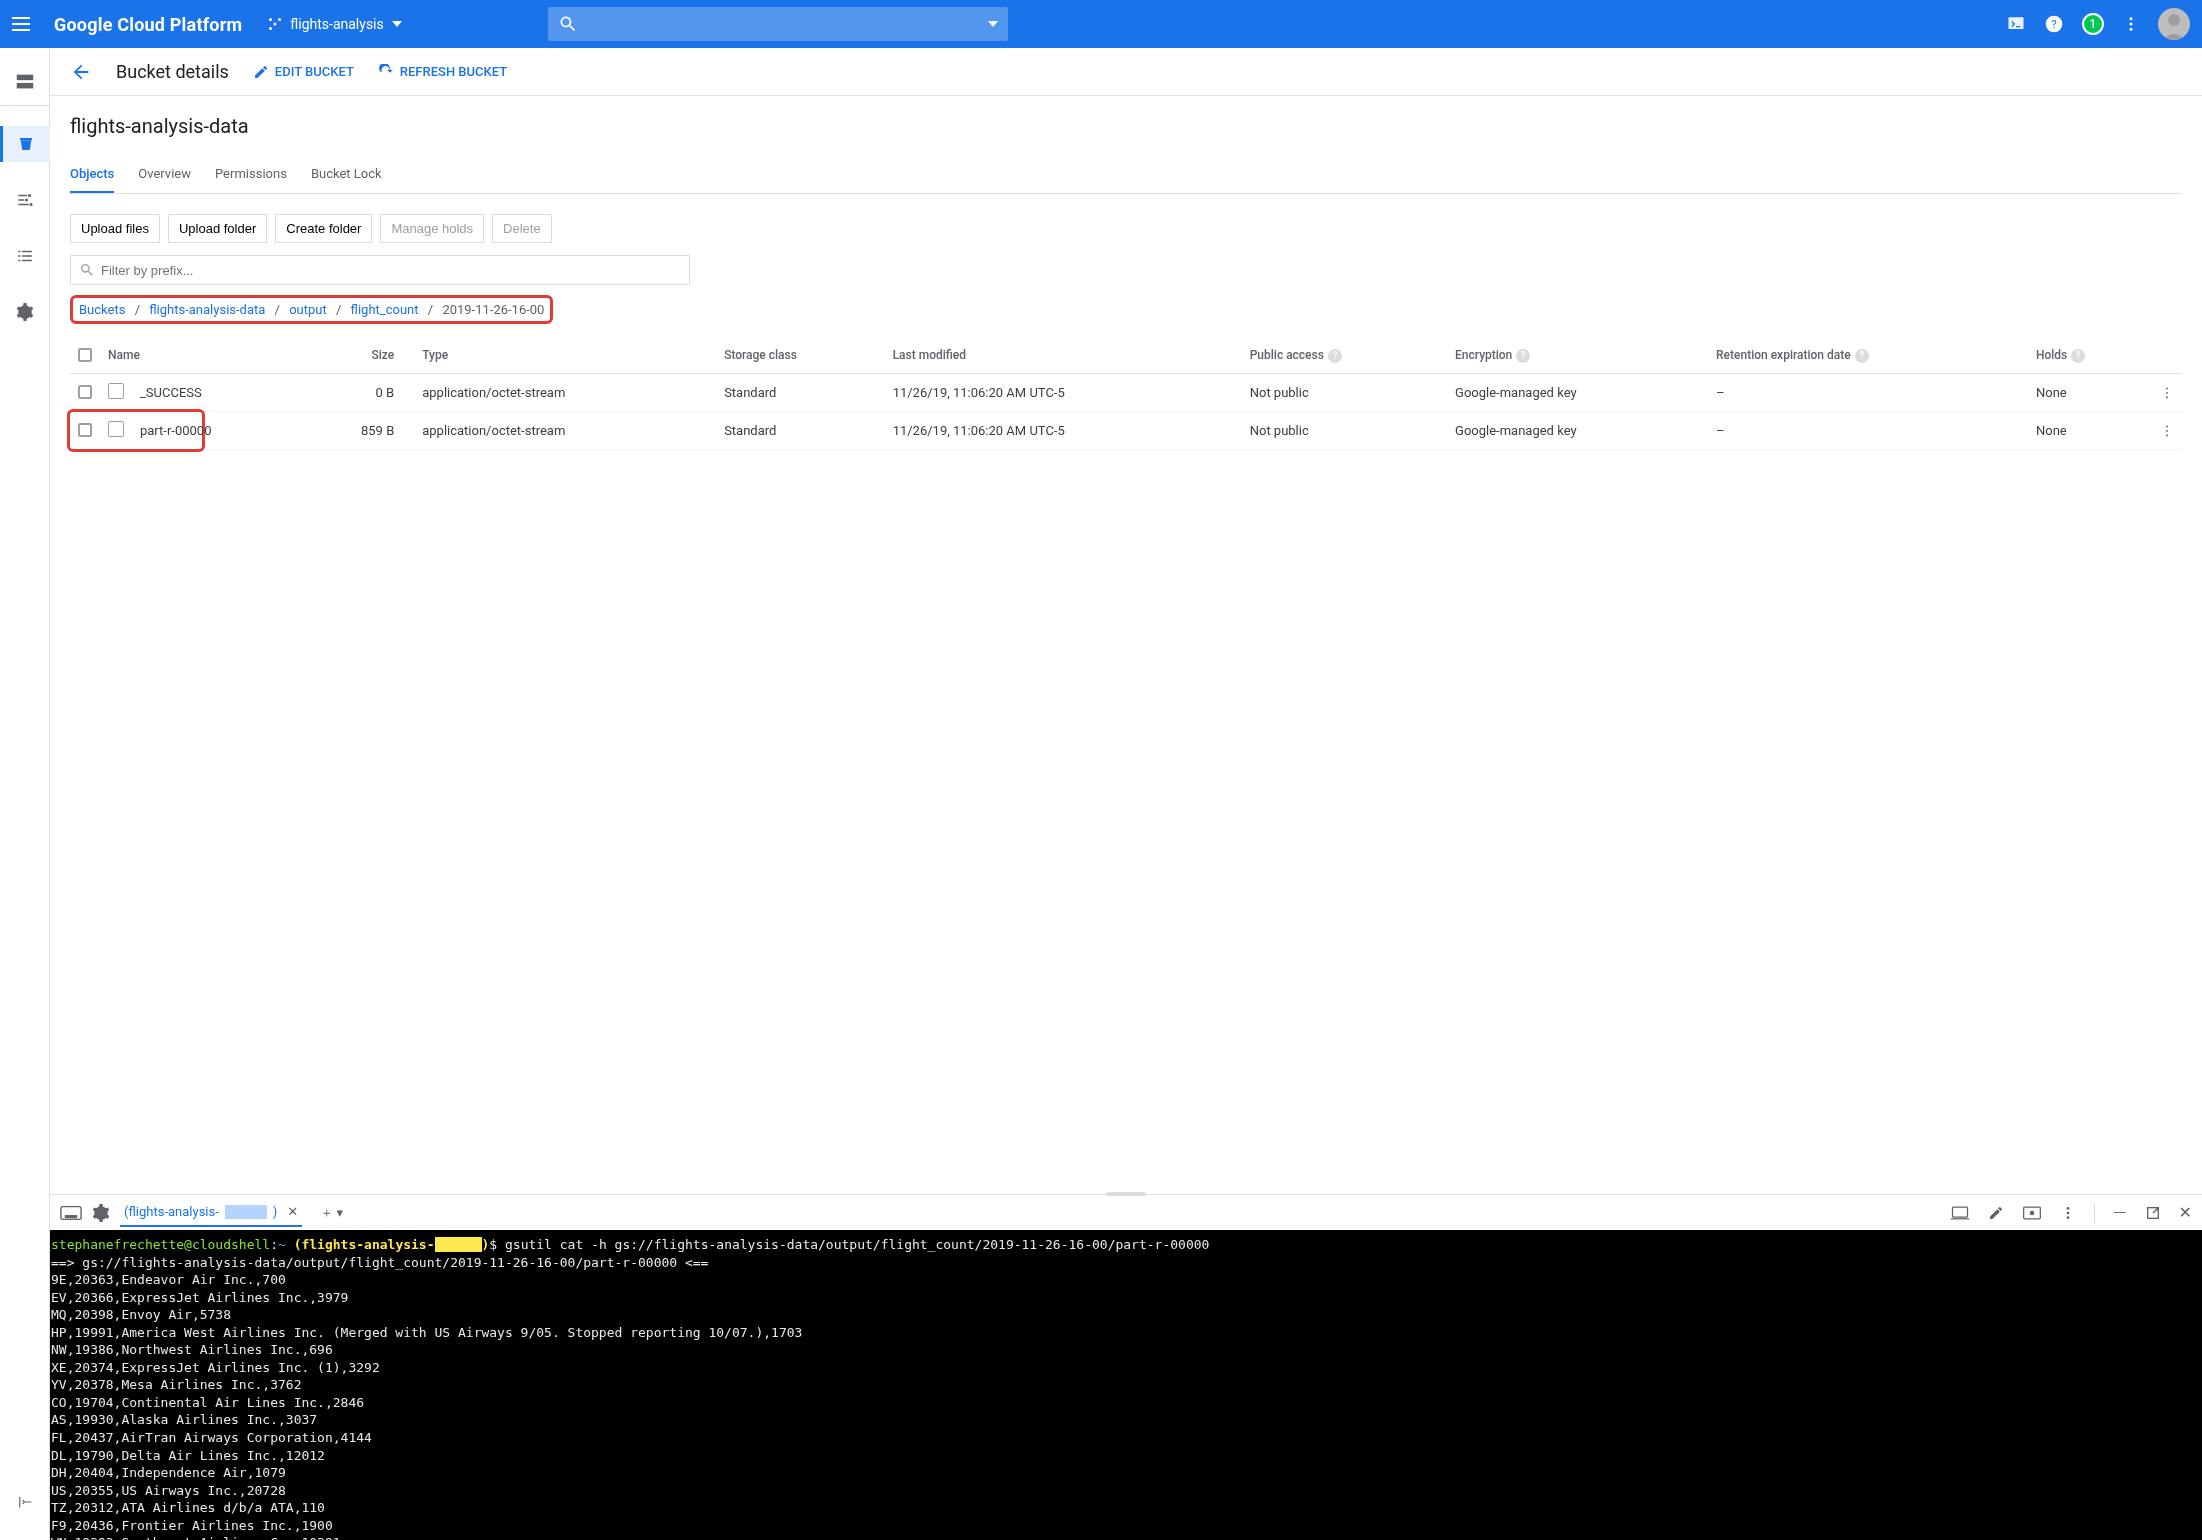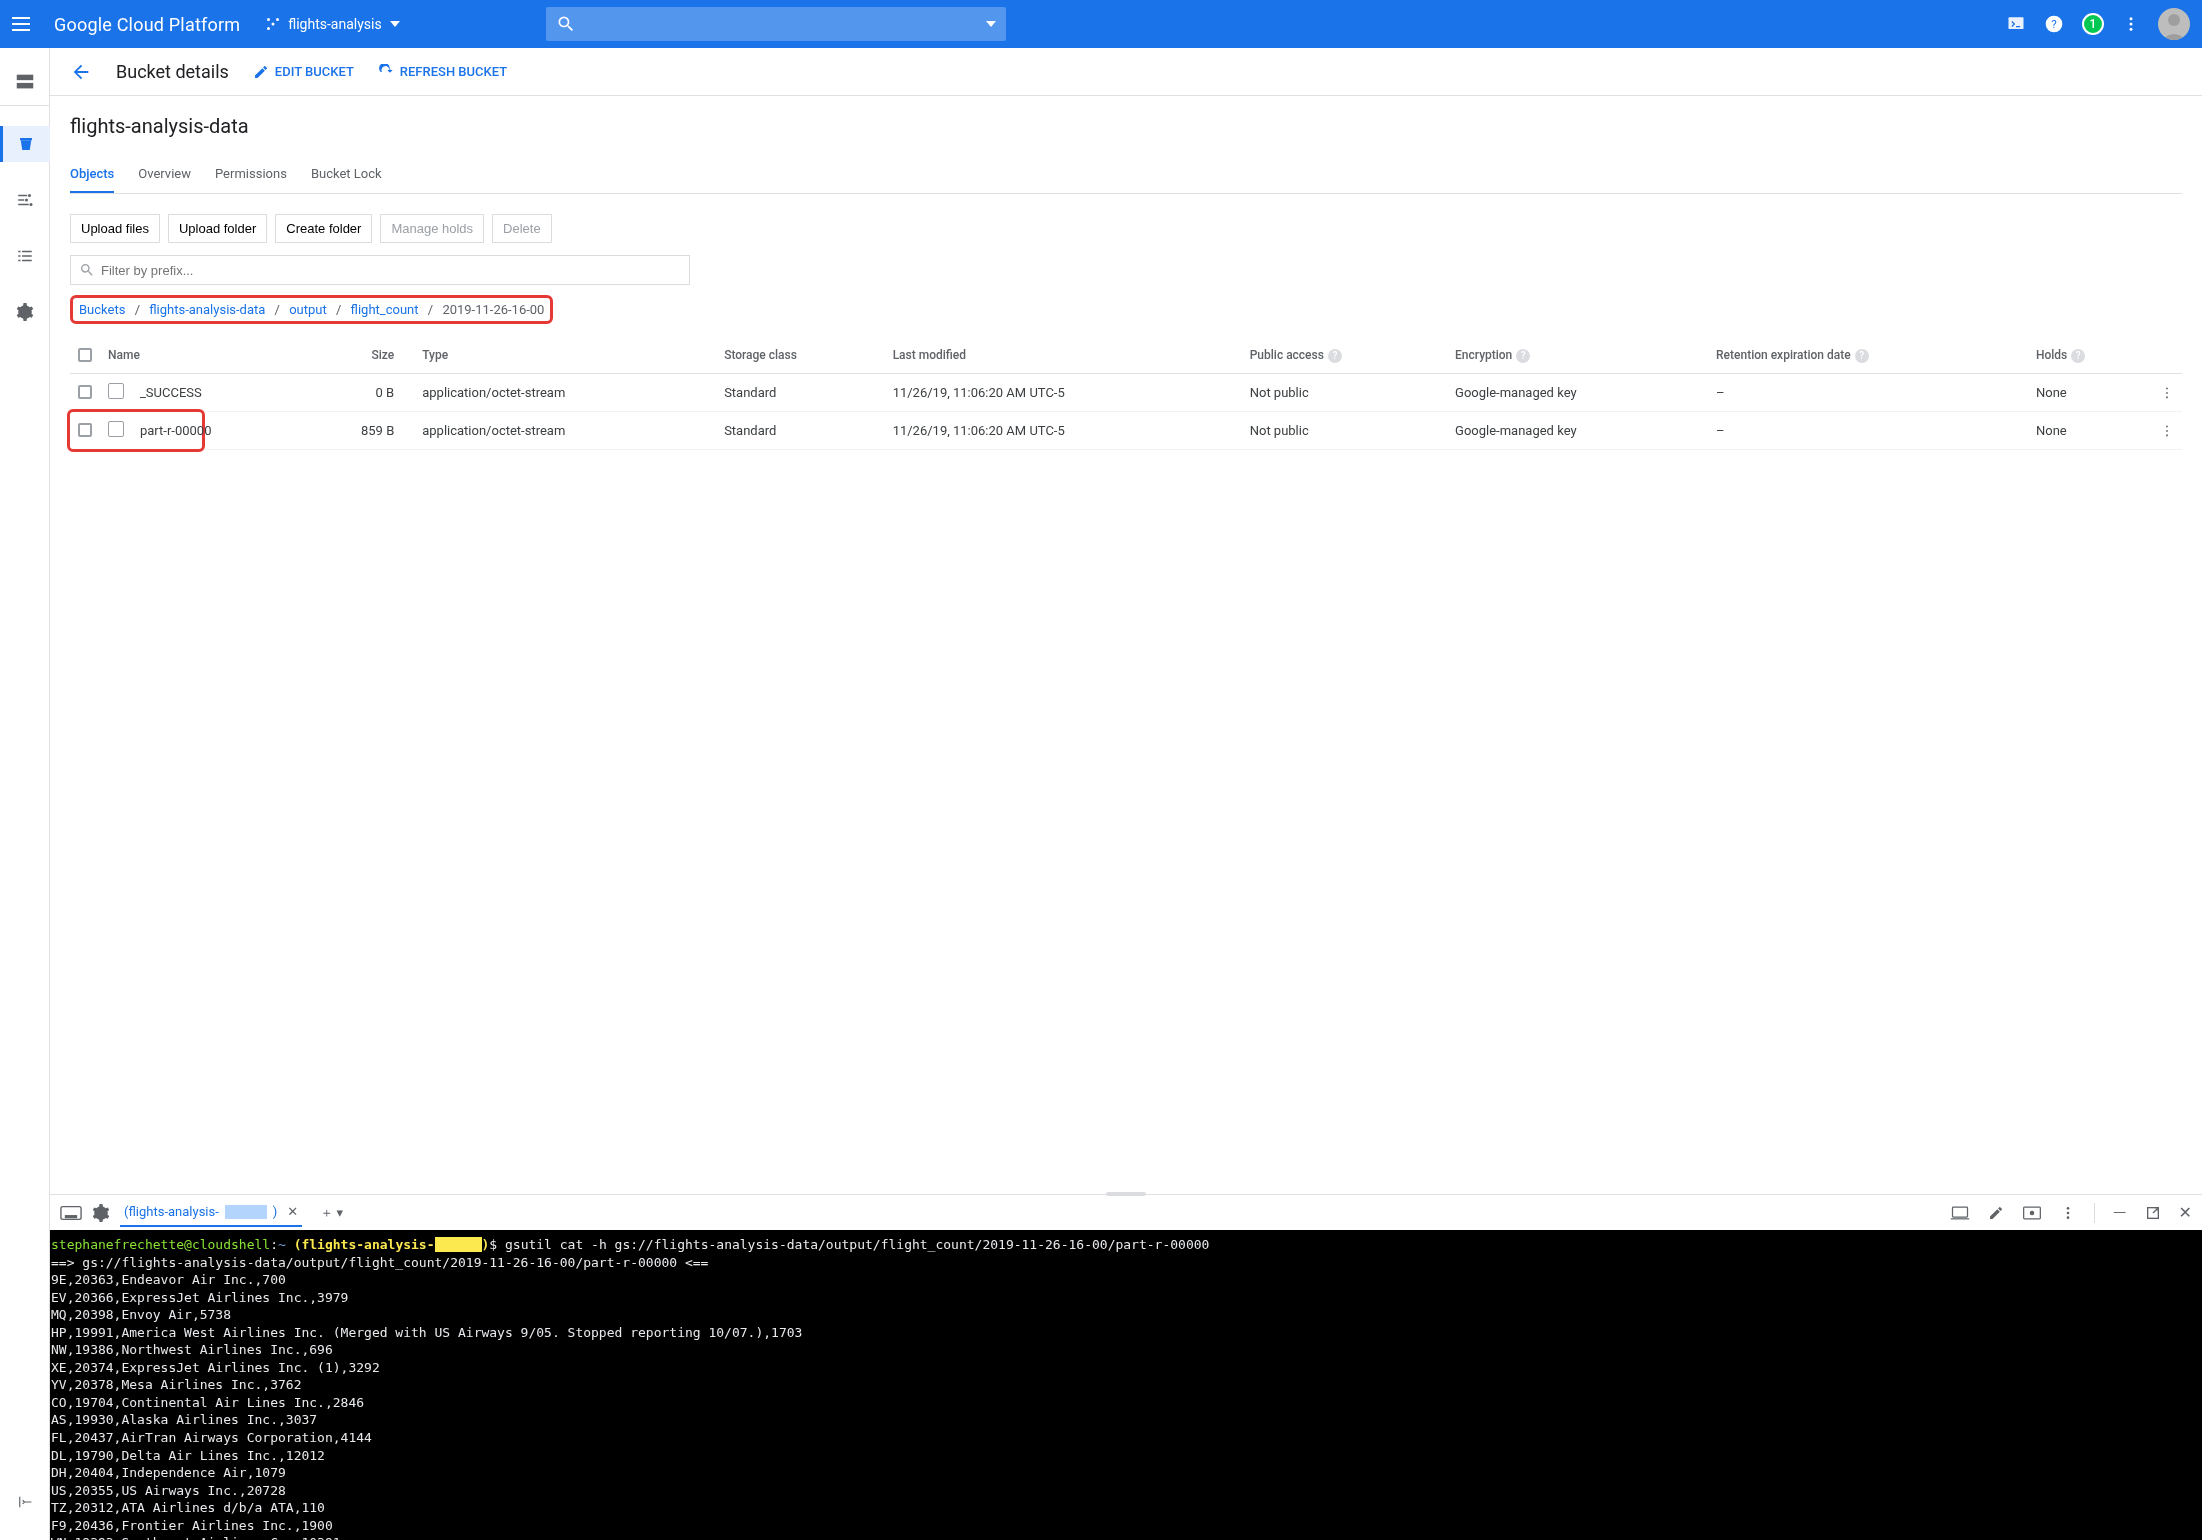--- a/index.html
+++ b/index.html
@@ -3,21 +3,21 @@
 <meta charset="utf-8">
 <style>
 * { box-sizing: border-box; margin: 0; padding: 0; }
 body { font-family: 'Roboto', 'Helvetica Neue', Arial, sans-serif; font-size: 13px; color: #202124; background: #fff; overflow: hidden; }
 .app { display: flex; flex-direction: column; height: 100vh; width: 100vw; }
 
 
 .topbar { background: #1a73e8; height: 48px; display: flex; align-items: center; padding: 0 12px; color: #fff; }
 .hamburger { width: 24px; height: 24px; cursor: pointer; display:flex; flex-direction:column; justify-content:center; gap:4px; }
 .hamburger span { display:block; height:2px; background:#fff; width:18px; }
-.gcp-logo { font-size: 18px; margin-left: 18px; font-weight: 400; letter-spacing: 0.2px; }
+.gcp-logo { font-size: 18px; margin-left: 18px; font-weight: 700; letter-spacing: 0.2px; }
 .project { display:flex; align-items:center; margin-left: 24px; cursor:pointer; }
 .project svg { margin-right:6px; }
 .project-name { font-size:14px; }
 .caret-down { margin-left:8px; }
 .searchbox { margin-left: 140px; background: rgba(255,255,255,0.25); height:34px; width:460px; border-radius:2px; display:flex; align-items:center; padding:0 10px; }
 .searchbox svg { fill:#fff; }
 .top-right { margin-left:auto; display:flex; align-items:center; gap:18px; }
 .top-right .icon { fill:#fff; cursor:pointer; }
 .notif-badge { width:22px; height:22px; border-radius:50%; background:#00c853; color:#fff; display:flex; align-items:center; justify-content:center; font-size:12px; font-weight:500; border:2px solid #fff; }
 .avatar { width:32px; height:32px; border-radius:50%; background:#bdbdbd; display:flex; align-items:center; justify-content:center; overflow:hidden; }

